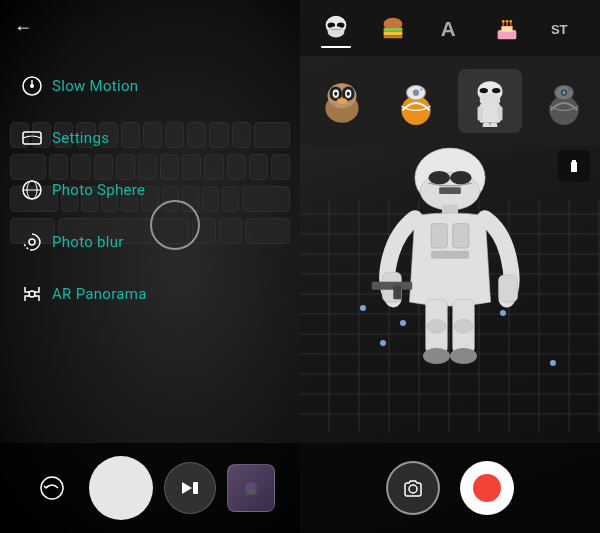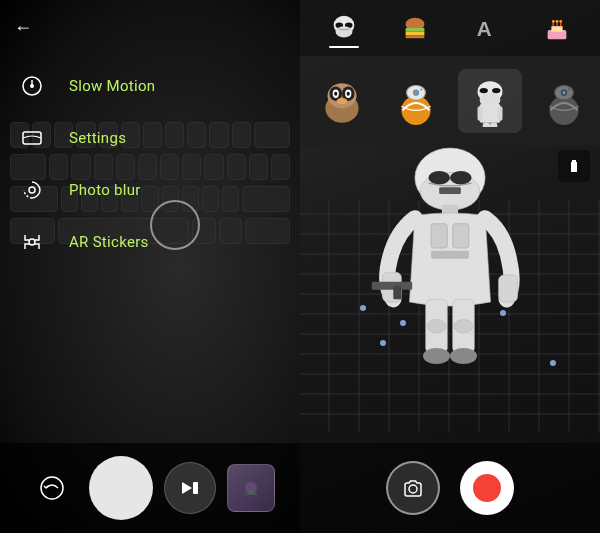--- a/index.html
+++ b/index.html
@@ -41,23 +41,23 @@
       top: 60px;
       left: 0;
       right: 0;
       z-index: 10;
     }
 
     .menu-item {
       display: flex;
       align-items: center;
       padding: 14px 20px;
-      color: #bef264;
-      cursor: pointer;
-      gap: 25px;
+      color: #14b8a6;
+      cursor: pointer;
+      gap: 8px;
     }
 
     .menu-item .icon {
       width: 24px;
       height: 24px;
       display: flex;
       align-items: center;
       justify-content: center;
       flex-shrink: 0;
     }
@@ -411,20 +411,30 @@
     <div class="menu-item">
       <div class="icon">
         <svg width="22" height="22" viewBox="0 0 22 22" fill="none">
           <rect x="2" y="5" width="18" height="12" rx="2" stroke="white" stroke-width="1.5"></rect>
           <path d="M2 11 Q11 7 20 11" stroke="white" stroke-width="1.2"></path>
         </svg>
       </div>
       <span class="label">Settings</span>
     </div>
 
+    <div class="menu-item">
+      <div class="icon">
+        <svg width="22" height="22" viewBox="0 0 22 22" fill="none">
+          <circle cx="11" cy="11" r="9" stroke="white" stroke-width="1.5"></circle>
+          <ellipse cx="11" cy="11" rx="5" ry="9" stroke="white" stroke-width="1"></ellipse>
+          <line x1="2" y1="11" x2="20" y2="11" stroke="white" stroke-width="1"></line>
+        </svg>
+      </div>
+      <span class="label">Photo Sphere</span>
+    </div>
 
     <div class="menu-item">
       <div class="icon">
         <svg width="22" height="22" viewBox="0 0 22 22" fill="none">
           <path d="M11 3 C15 3 19 7 19 11 C19 15 15 19 11 19" stroke="white" stroke-width="1.5"></path>
           <path d="M11 19 C7 19 3 15 3 11" stroke="white" stroke-width="1.5" stroke-dasharray="2 2"></path>
           <circle cx="11" cy="11" r="3" stroke="white" stroke-width="1.5"></circle>
         </svg>
       </div>
       <span class="label">Photo blur</span>
@@ -433,21 +443,21 @@
     <div class="menu-item">
       <div class="icon">
         <svg width="22" height="22" viewBox="0 0 22 22" fill="none">
           <path d="M4 4 L4 9 L9 9" stroke="white" stroke-width="1.5"></path>
           <path d="M18 4 L18 9 L13 9" stroke="white" stroke-width="1.5"></path>
           <path d="M4 18 L4 13 L9 13" stroke="white" stroke-width="1.5"></path>
           <path d="M18 18 L18 13 L13 13" stroke="white" stroke-width="1.5"></path>
           <circle cx="11" cy="11" r="3" stroke="white" stroke-width="1.5"></circle>
         </svg>
       </div>
-      <span class="label">AR Stickers</span>
+      <span class="label">AR Panorama</span>
     </div>
 
   </div>
 
   <div class="bottom-controls-left">
     <div class="ctrl-btn selfie">
       <svg width="28" height="28" viewBox="0 0 28 28" fill="none">
         <circle cx="14" cy="14" r="11" stroke="white" stroke-width="1.5"></circle>
         <path d="M8 14 Q14 8 20 14" stroke="white" stroke-width="1.5" fill="none"></path>
         <path d="M8 14 L6 12 M8 14 L10 12" stroke="white" stroke-width="1.5"></path>
@@ -552,20 +562,25 @@
         <rect x="10" y="14" width="12" height="6" fill="#ffe0a0"></rect>
         <line x1="12" y1="14" x2="12" y2="10" stroke="#f44" stroke-width="1.5"></line>
         <line x1="16" y1="14" x2="16" y2="10" stroke="#f44" stroke-width="1.5"></line>
         <line x1="20" y1="14" x2="20" y2="10" stroke="#f44" stroke-width="1.5"></line>
         <circle cx="12" cy="9" r="1.5" fill="orange"></circle>
         <circle cx="16" cy="9" r="1.5" fill="orange"></circle>
         <circle cx="20" cy="9" r="1.5" fill="orange"></circle>
       </svg>
     </div>
 
+    <div class="ar-tab">
+      <svg viewBox="0 0 32 32" width="30" height="30">
+        <text x="2" y="22" font-family="Arial" font-size="14" font-weight="bold" fill="#bbb">ST</text>
+      </svg>
+    </div>
   </div>
 
   <div class="sticker-row">
 
     <div class="sticker-item">
       <svg viewBox="0 0 50 50" width="52" height="52">
         <ellipse cx="25" cy="32" rx="16" ry="14" fill="#a0784a"></ellipse>
         <ellipse cx="25" cy="20" rx="14" ry="12" fill="#b8906a"></ellipse>
         <ellipse cx="19" cy="18" rx="6" ry="7" fill="#222"></ellipse>
         <ellipse cx="31" cy="18" rx="6" ry="7" fill="#222"></ellipse>

